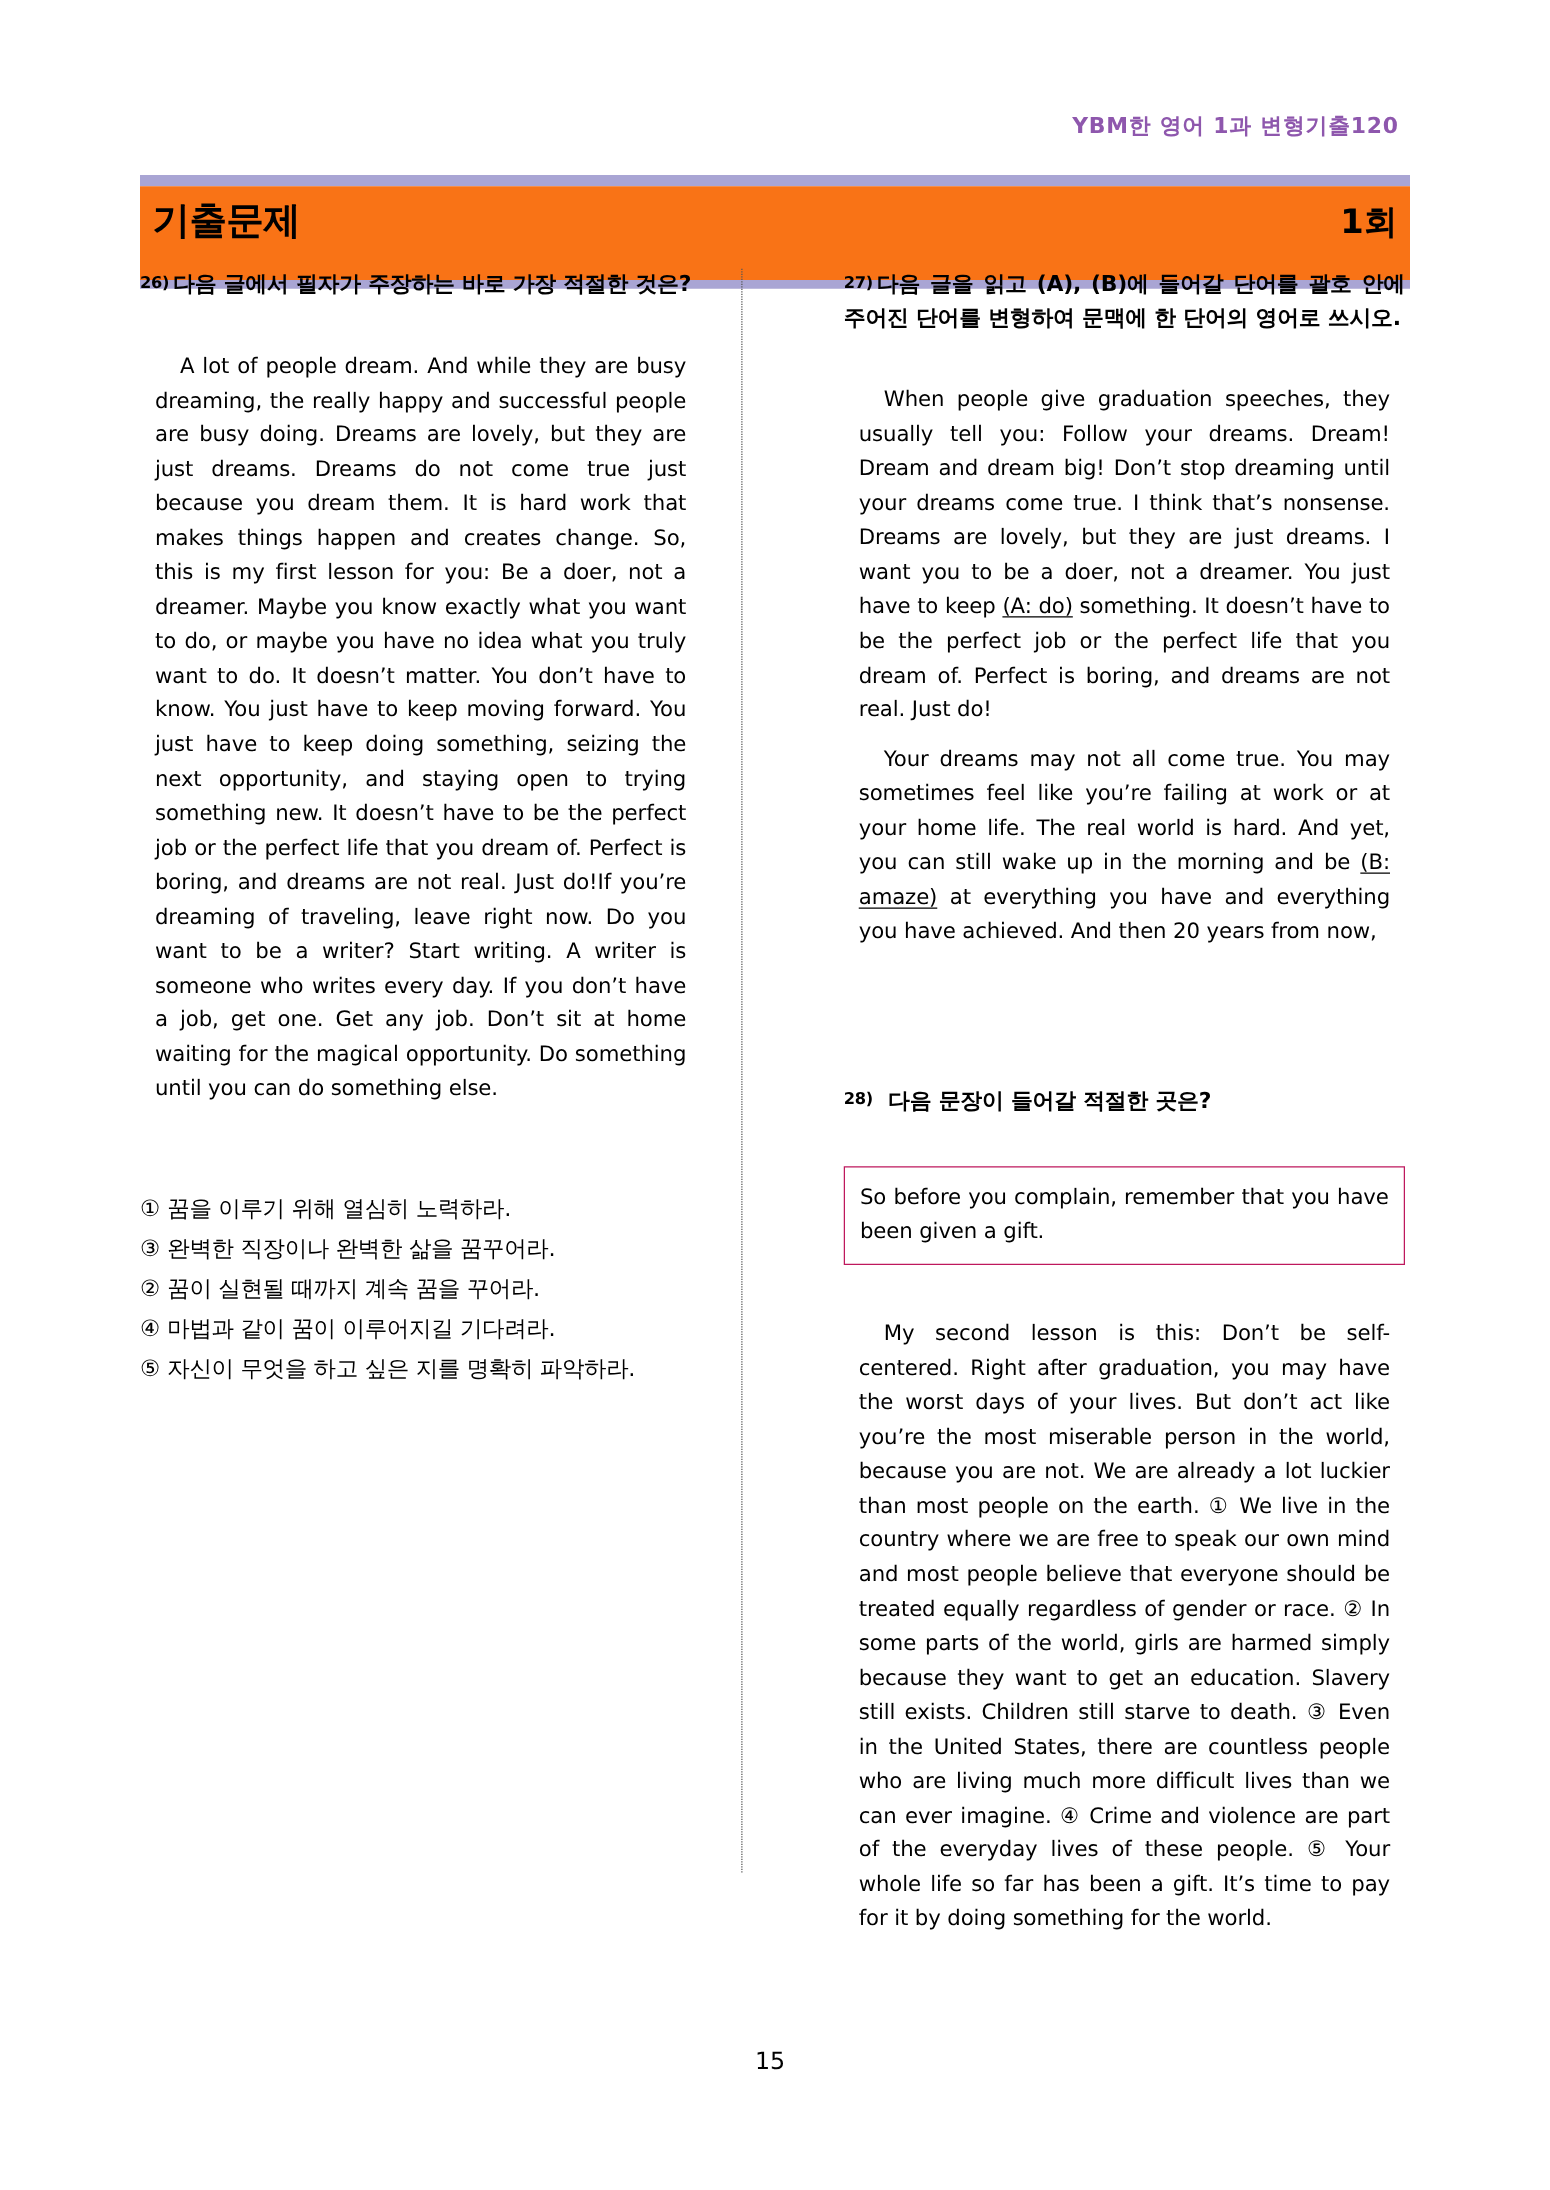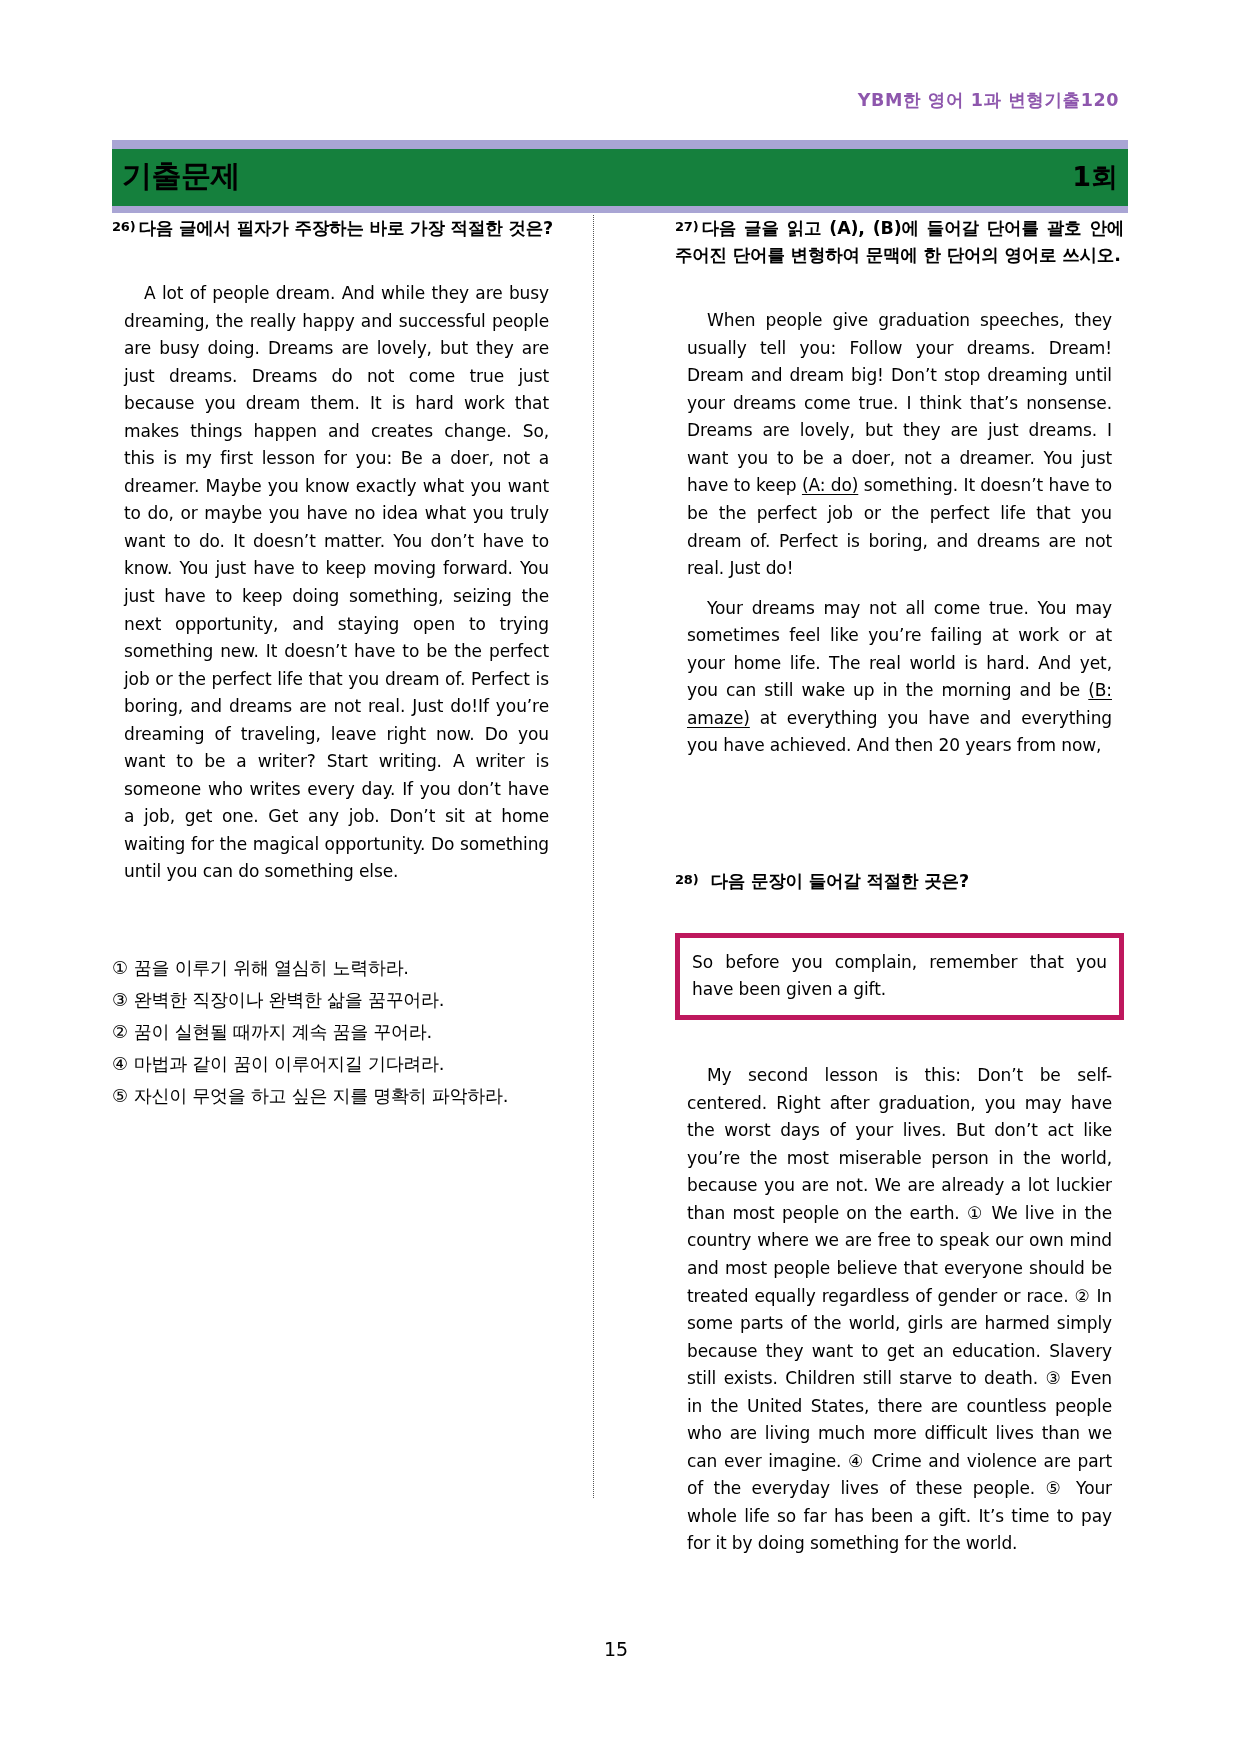--- a/index.html
+++ b/index.html
@@ -48,22 +48,22 @@
     background: #a9a5d4;
   }
   .band-rule-bottom {
     height: 7px;
     background: #a9a5d4;
   }
   .band-inner {
     display: flex;
     align-items: center;
     justify-content: space-between;
-    padding: 7px 10px 9px 10px;
-    background: #15803d;
+    padding: 7px 10px 27px 10px;
+    background: #f97316;
   }
   .band-title {
     font-size: 30px;
     font-weight: 700;
     letter-spacing: -0.5px;
   }
   .band-round {
     font-size: 27px;
     font-weight: 700;
   }
@@ -143,21 +143,21 @@
   .choices {
     font-size: 18px;
     line-height: 1.78;
     letter-spacing: -0.3px;
   }
   .choice { white-space: nowrap; }
   .choice .marker { margin-right: 6px; }
 
   
   .boxed {
-    border: 5px solid #be185d;
+    border: 1px solid #be185d;
     padding: 11px 12px 12px 12px;
     font-size: 17px;
     line-height: 1.6;
     text-align: justify;
     letter-spacing: -0.1px;
   }
 
   
   .page-number {
     position: absolute;

